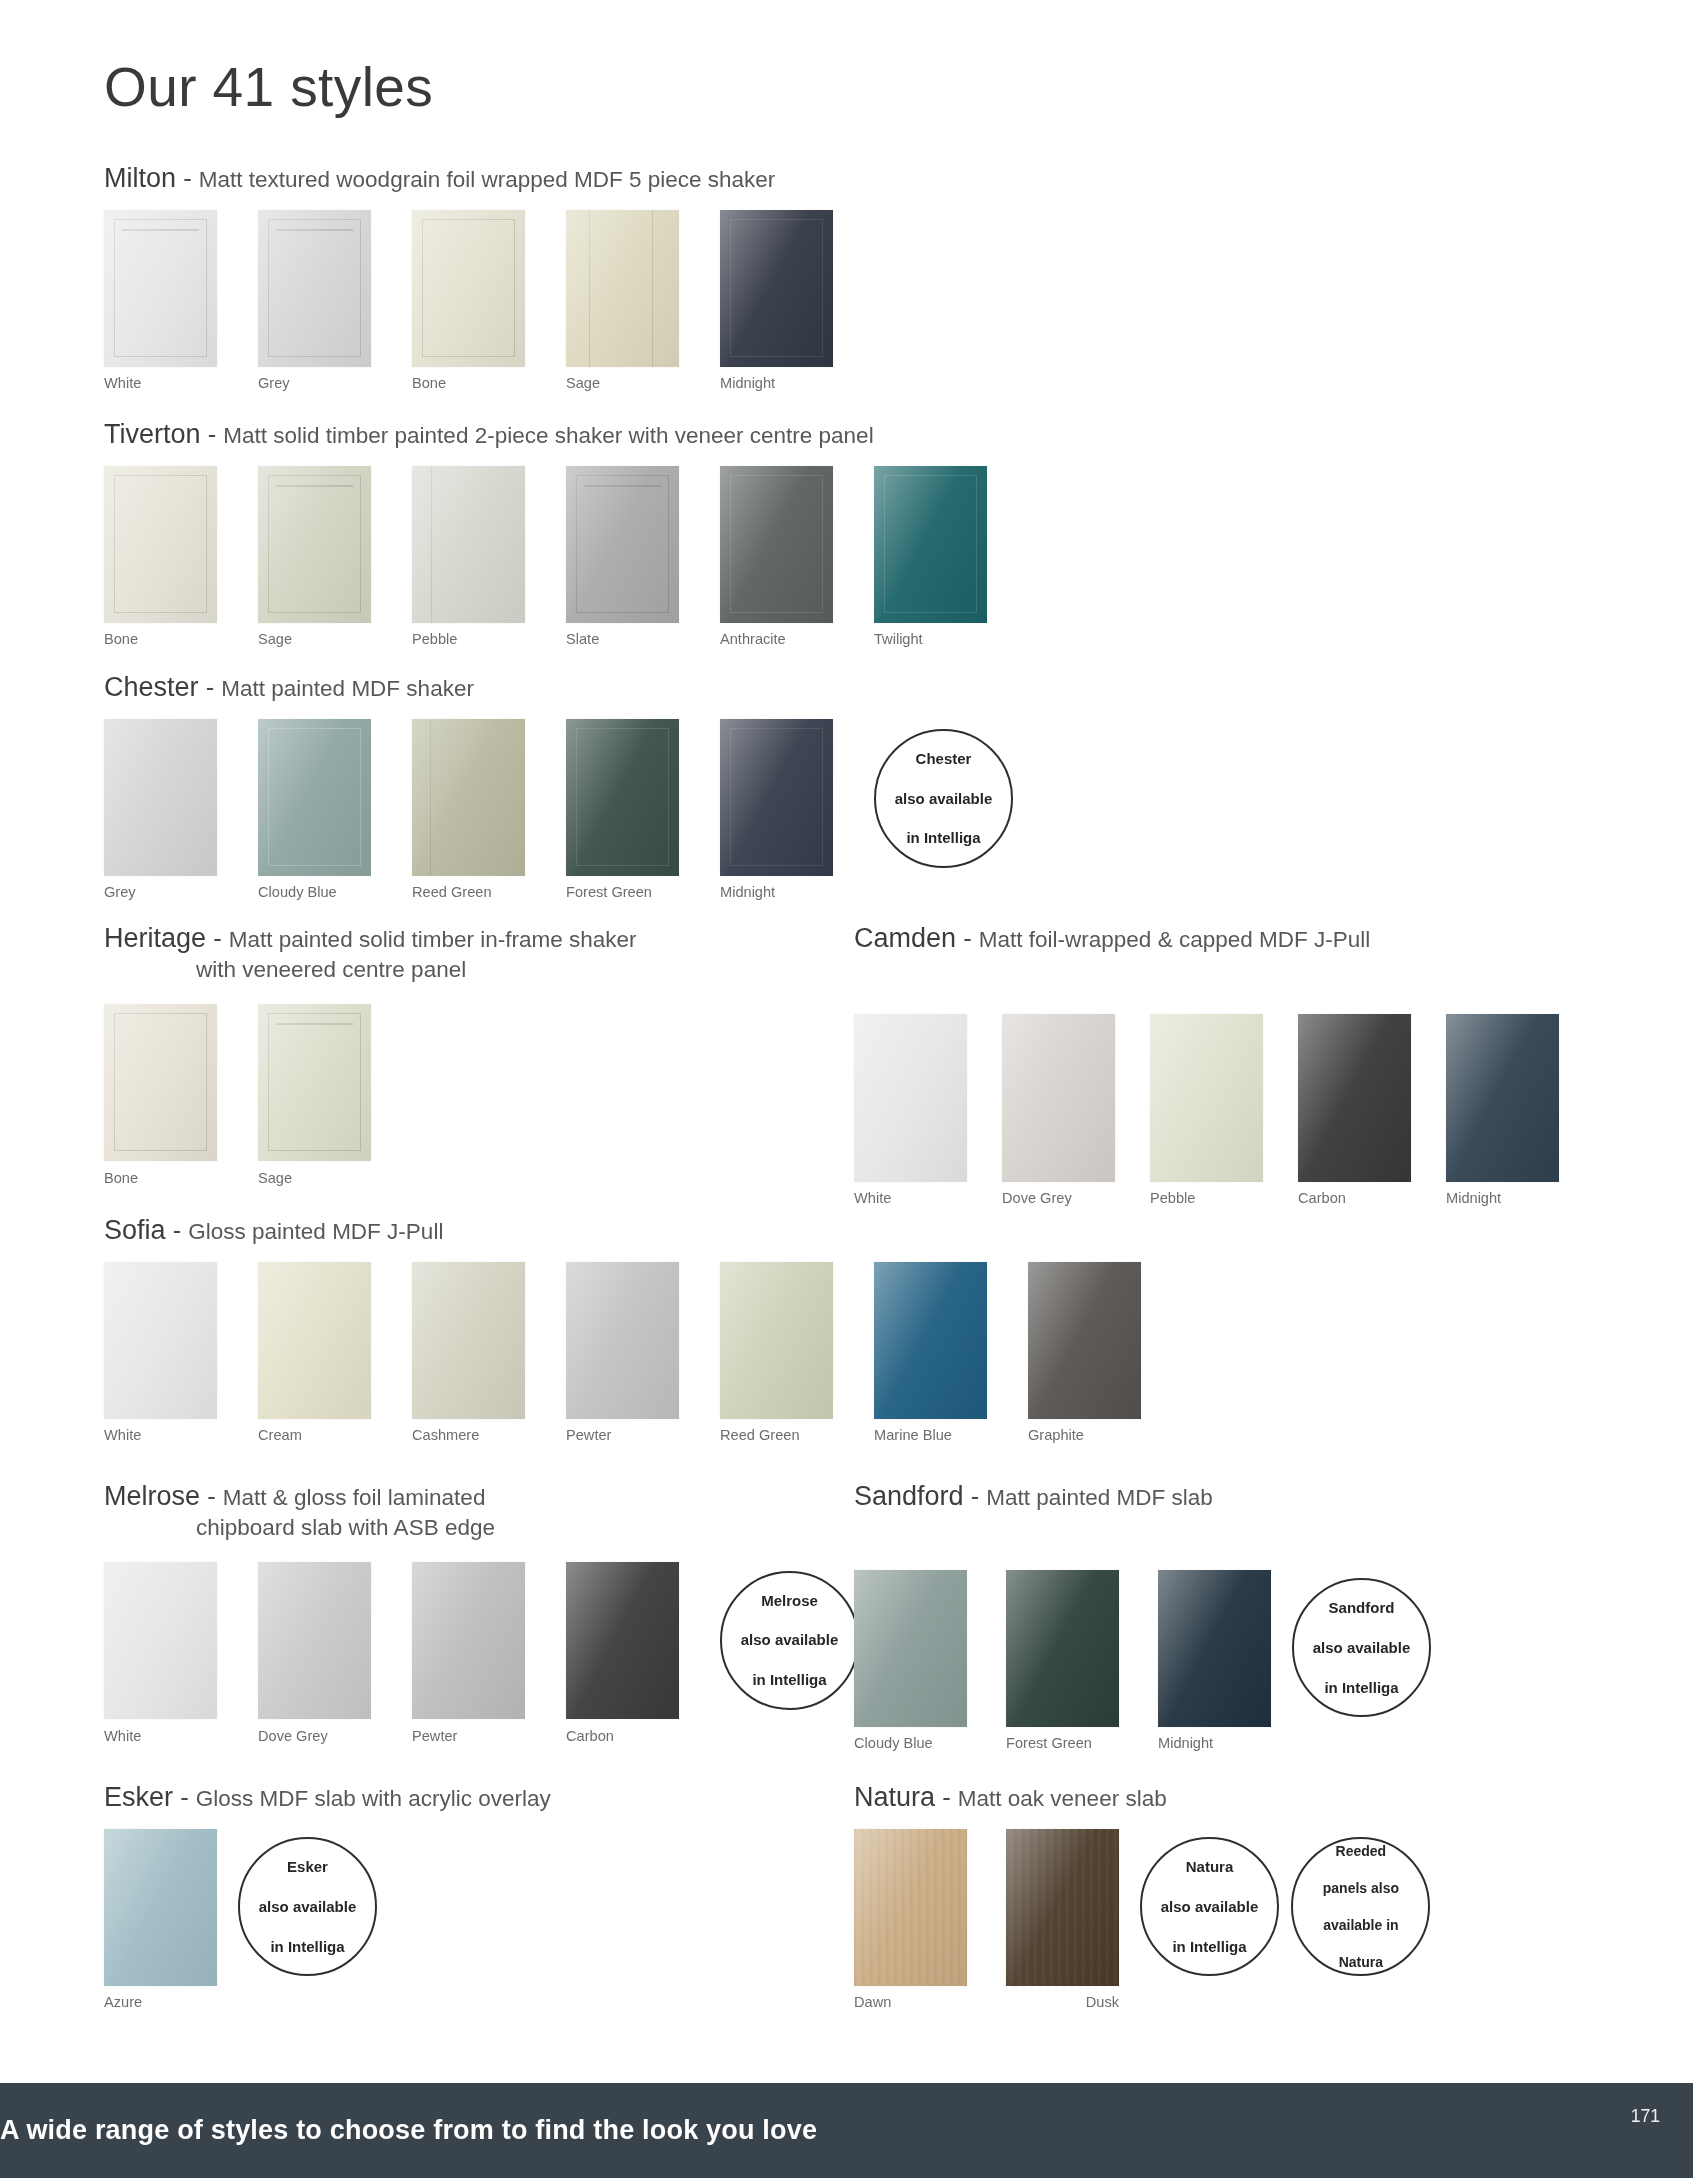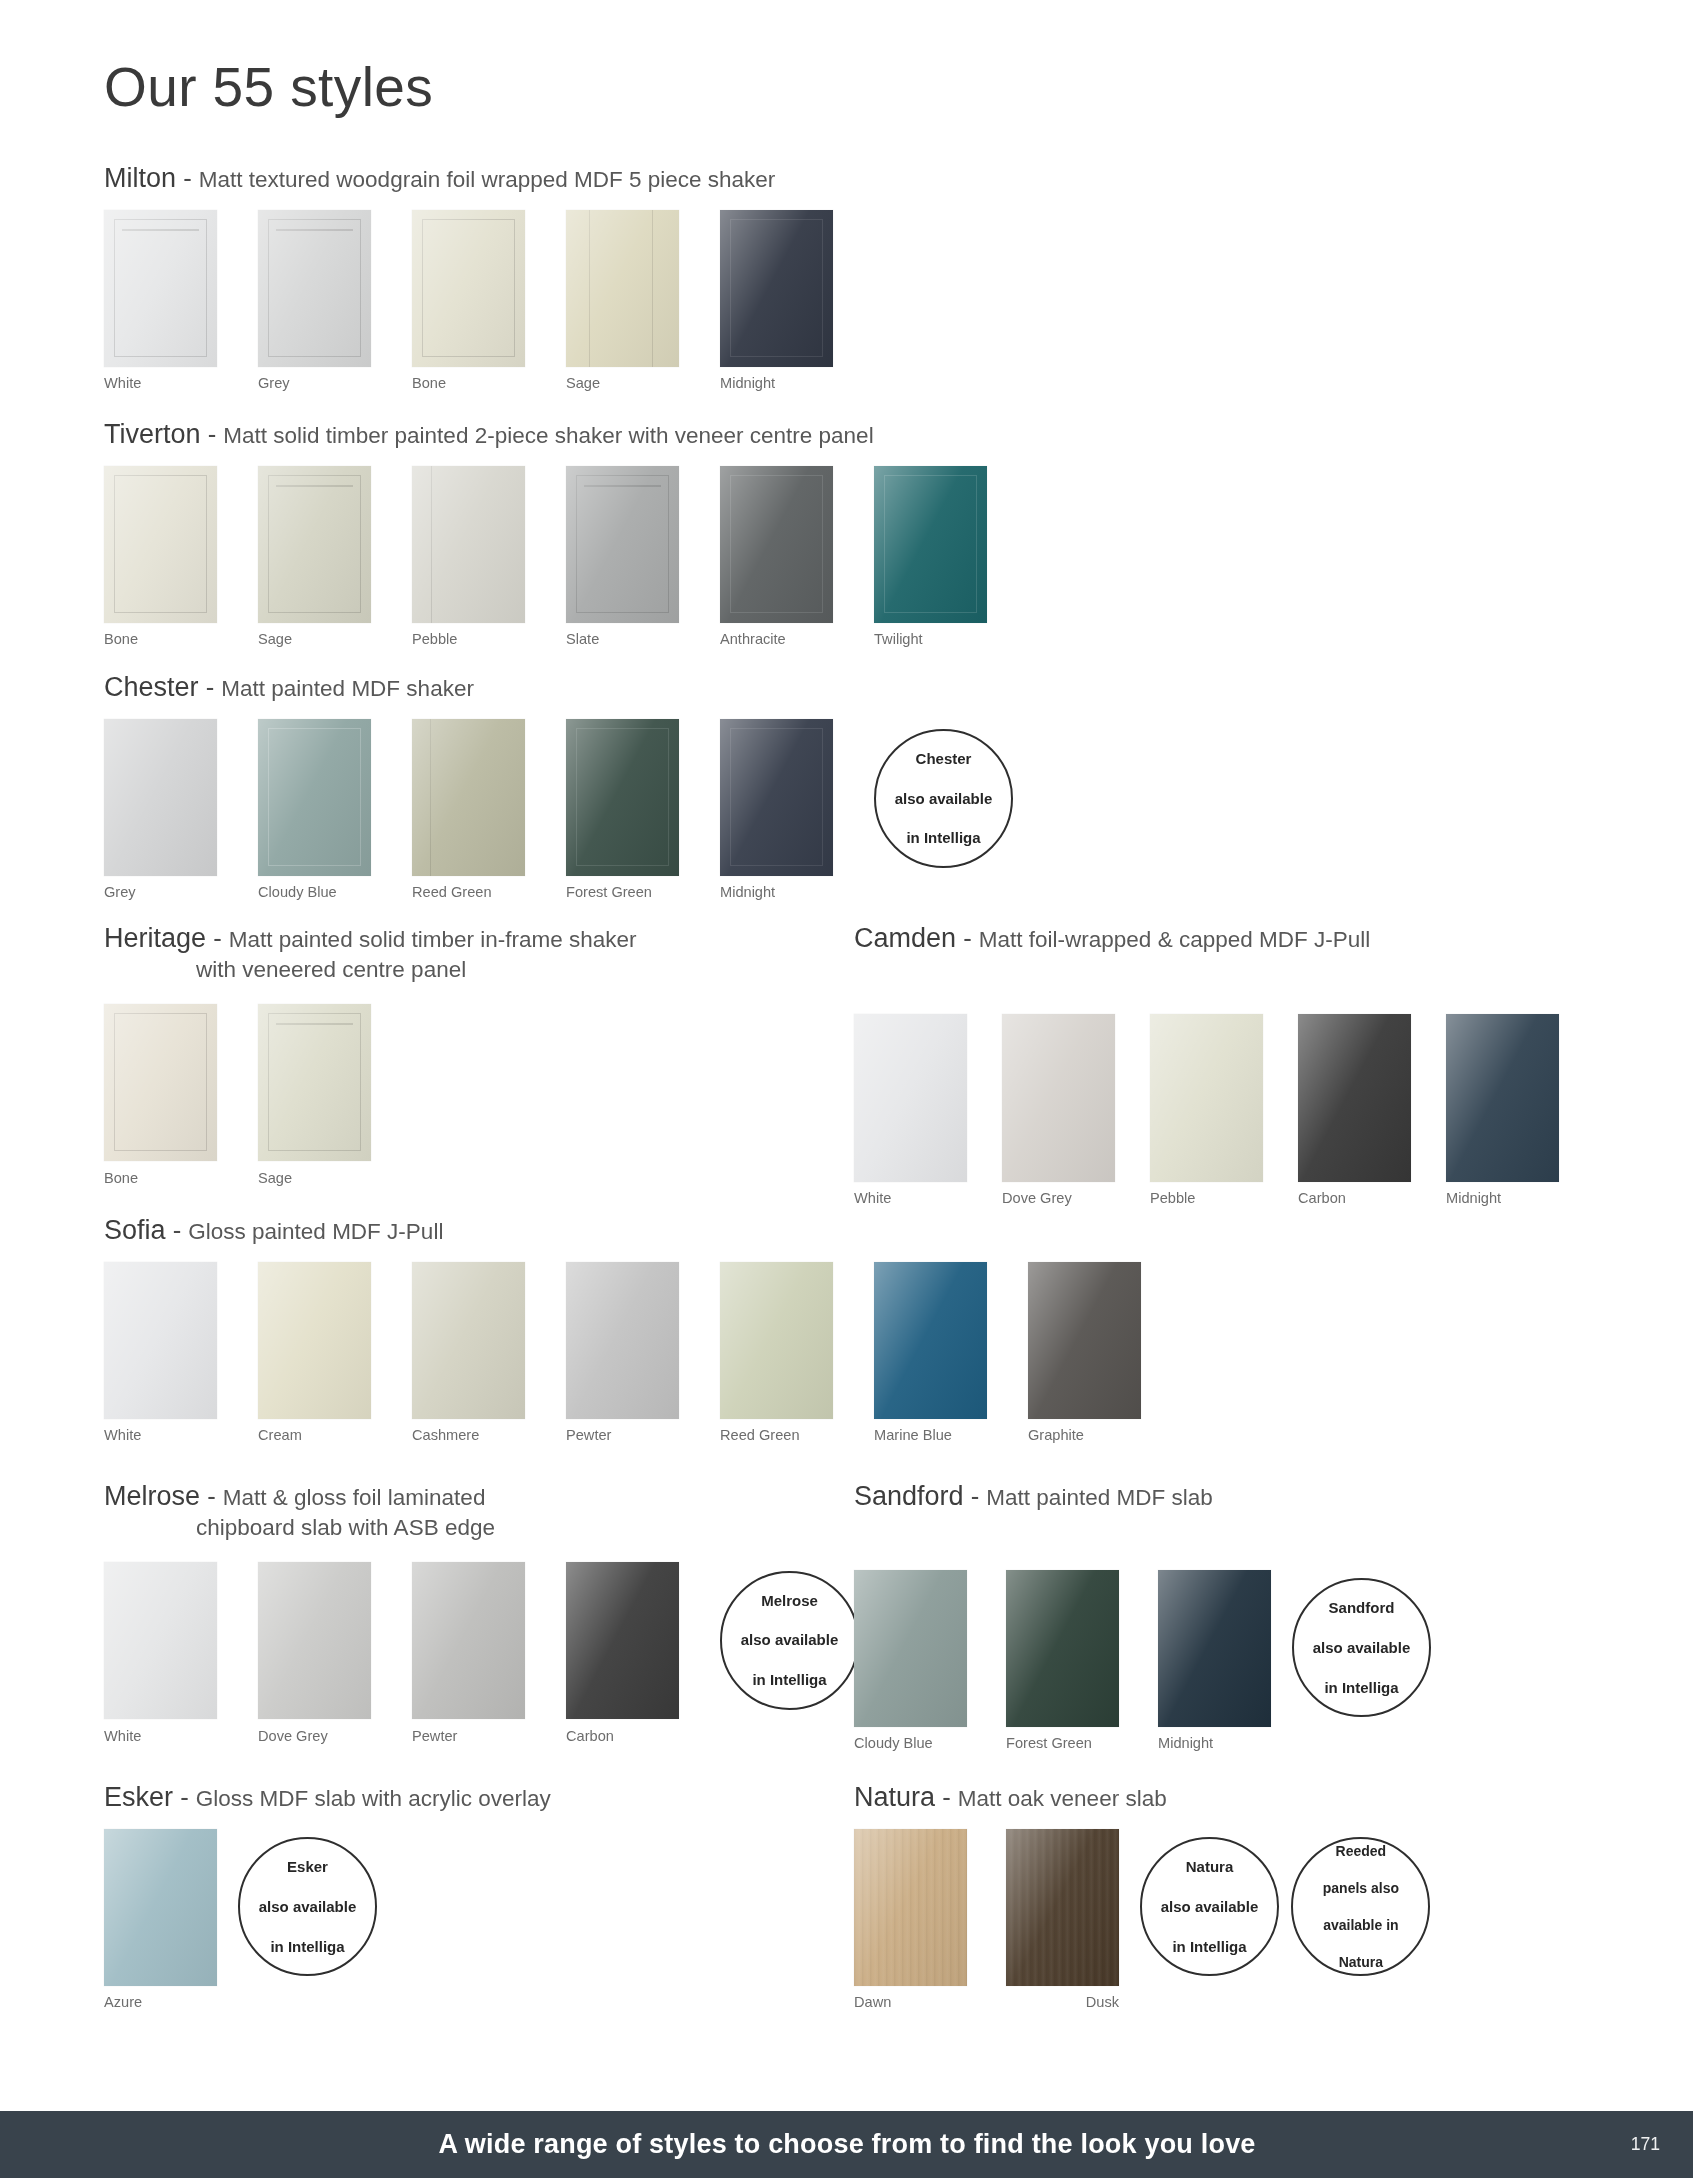--- a/index.html
+++ b/index.html
@@ -97,25 +97,24 @@
     color: #262626;
     flex: 0 0 auto;
   }
   .badge span { display: block; padding: 0 8.8px; }
 
   .section { position: absolute; }
 
   .footer-bar {
     position: absolute;
     left: 0; bottom: 0;
-    width: 1694px; height: 67px;
+    width: 1694px; height: 95px;
     background: #39434c;
     display: flex;
     align-items: center;
-    justify-content: center;
   }
   .footer-text {
     color: #ffffff;
     font-size: 27px;
     font-weight: 600;
     letter-spacing: 0.2px;
   }
   .page-number {
     position: absolute;
     right: 34px; top: 23px;
@@ -123,21 +122,21 @@
     font-size: 17.6px;
     font-weight: 400;
     opacity: 0.92;
   }
 </style>
 </head>
 <body>
 
 <div class="page">
 
-  <h1 class="page-title">Our 55 styles</h1>
+  <h1 class="page-title">Our 41 styles</h1>
 
   <div class="section" style="left:104px; top:161px;">
     <div class="style-head">
       <span class="name">Milton</span><span class="sep"> - </span><span class="desc">Matt textured woodgrain foil wrapped MDF 5 piece shaker</span>
     </div>
     <div class="swatch-row" style="margin-top:14px;">
       <div class="swatch">
         <div class="door" style="background:#e6e7e8;">
           <div class="inner-frame"></div>
           <div class="groove"></div>

